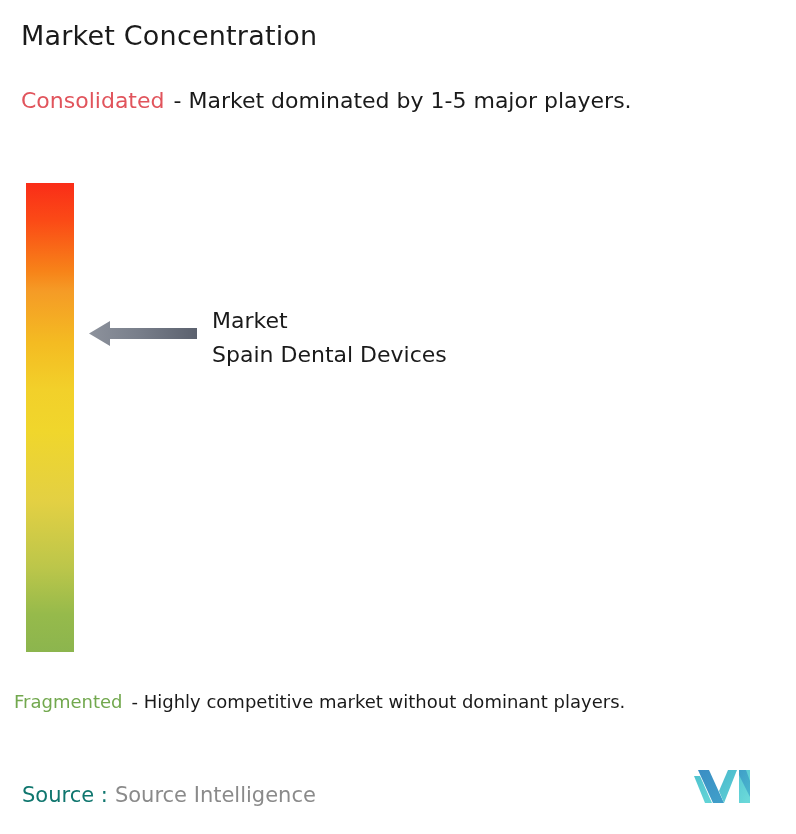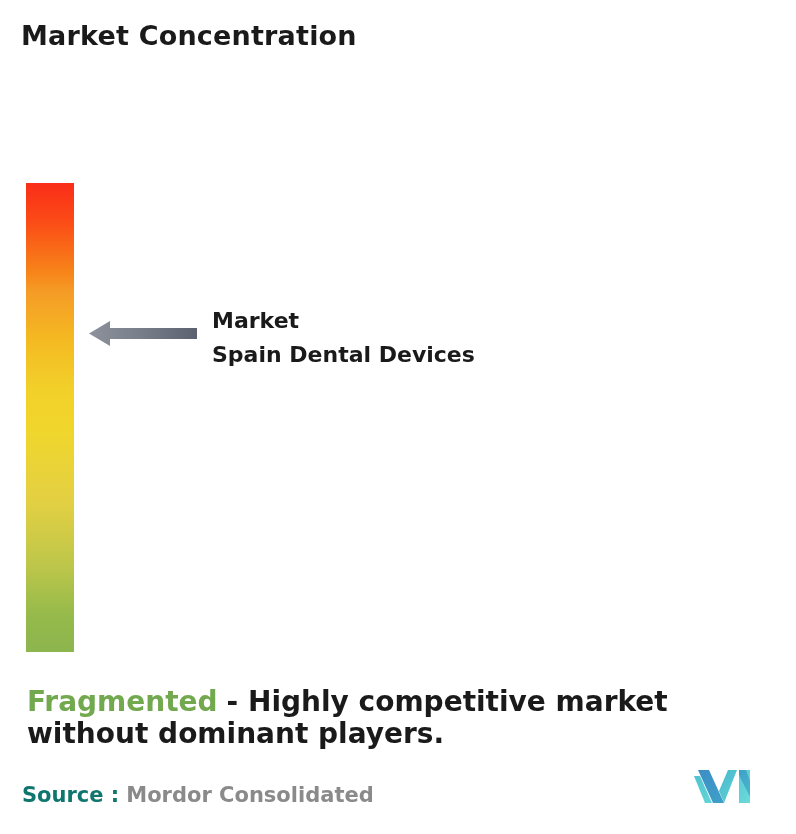--- a/index.html
+++ b/index.html
@@ -16,21 +16,20 @@
     -webkit-font-smoothing: antialiased;
   }
 
   #infographic {
     position: absolute;
     left: 0;
     top: 0;
     width: 796px;
     height: 628px;
     background: #ffffff;
-    font-weight: bold;
   }
 
   
   .title {
     position: absolute;
     left: 21px;
     top: 19px;
     font-size: 27px;
     line-height: 34px;
     color: #1a1a1a;
@@ -43,24 +42,24 @@
     position: absolute;
     left: 21px;
     top: 85px;
     width: 740px;
     font-size: 22px;
     line-height: 32px;
     color: #1a1a1a;
   }
   .legend-bottom {
     position: absolute;
-    left: 27px;
+    left: 14px;
     top: 686px;
     width: 762px;
-    font-size: 28px;
+    font-size: 18px;
     line-height: 32px;
     color: #1a1a1a;
   }
   .legend-key-consolidated {
     color: #e1545c;
   }
   .legend-key-fragmented {
     color: #72a84e;
   }
   .legend-gap {
@@ -133,20 +132,23 @@
     height: 36px;
   }
 </style>
 </head>
 <body>
 
 <div id="infographic">
 
   <div class="title">Market Concentration</div>
 
+  <div class="legend-top">
+    <span class="legend-key-consolidated">Consolidated</span><span class="legend-gap"></span><span>- Market dominated by 1-5 major players.</span>
+  </div>
 
   <div class="scale-bar"></div>
 
   <svg class="pointer-arrow" viewBox="0 0 108 31">
     <defs>
       <linearGradient id="arrowGrad" x1="0" y1="0" x2="1" y2="0">
         <stop offset="0%" stop-color="#8d929c"></stop>
         <stop offset="45%" stop-color="#797f8b"></stop>
         <stop offset="100%" stop-color="#5b616e"></stop>
       </linearGradient>
@@ -157,21 +159,21 @@
   <div class="callout-label">
     <div>Market</div>
     <div>Spain Dental Devices</div>
   </div>
 
   <div class="legend-bottom">
     <span class="legend-key-fragmented">Fragmented</span><span class="legend-gap"></span><span>- Highly competitive market without dominant players.</span>
   </div>
 
   <div class="source-line">
-    <span class="source-label">Source :</span><span class="source-sep"></span><span class="source-value">Mordor Consolidated</span>
+    <span class="source-label">Source :</span><span class="source-sep"></span><span class="source-value">Source Intelligence</span>
   </div>
 
   <svg class="brand-logo" viewBox="0 0 60 36">
     <defs>
       <linearGradient id="lgA" x1="0" y1="0" x2="0.6" y2="1">
         <stop offset="0%" stop-color="#4fc3cf"></stop>
         <stop offset="100%" stop-color="#62d3d6"></stop>
       </linearGradient>
       <linearGradient id="lgB" x1="0" y1="0" x2="0.7" y2="1">
         <stop offset="0%" stop-color="#3b8ec4"></stop>

